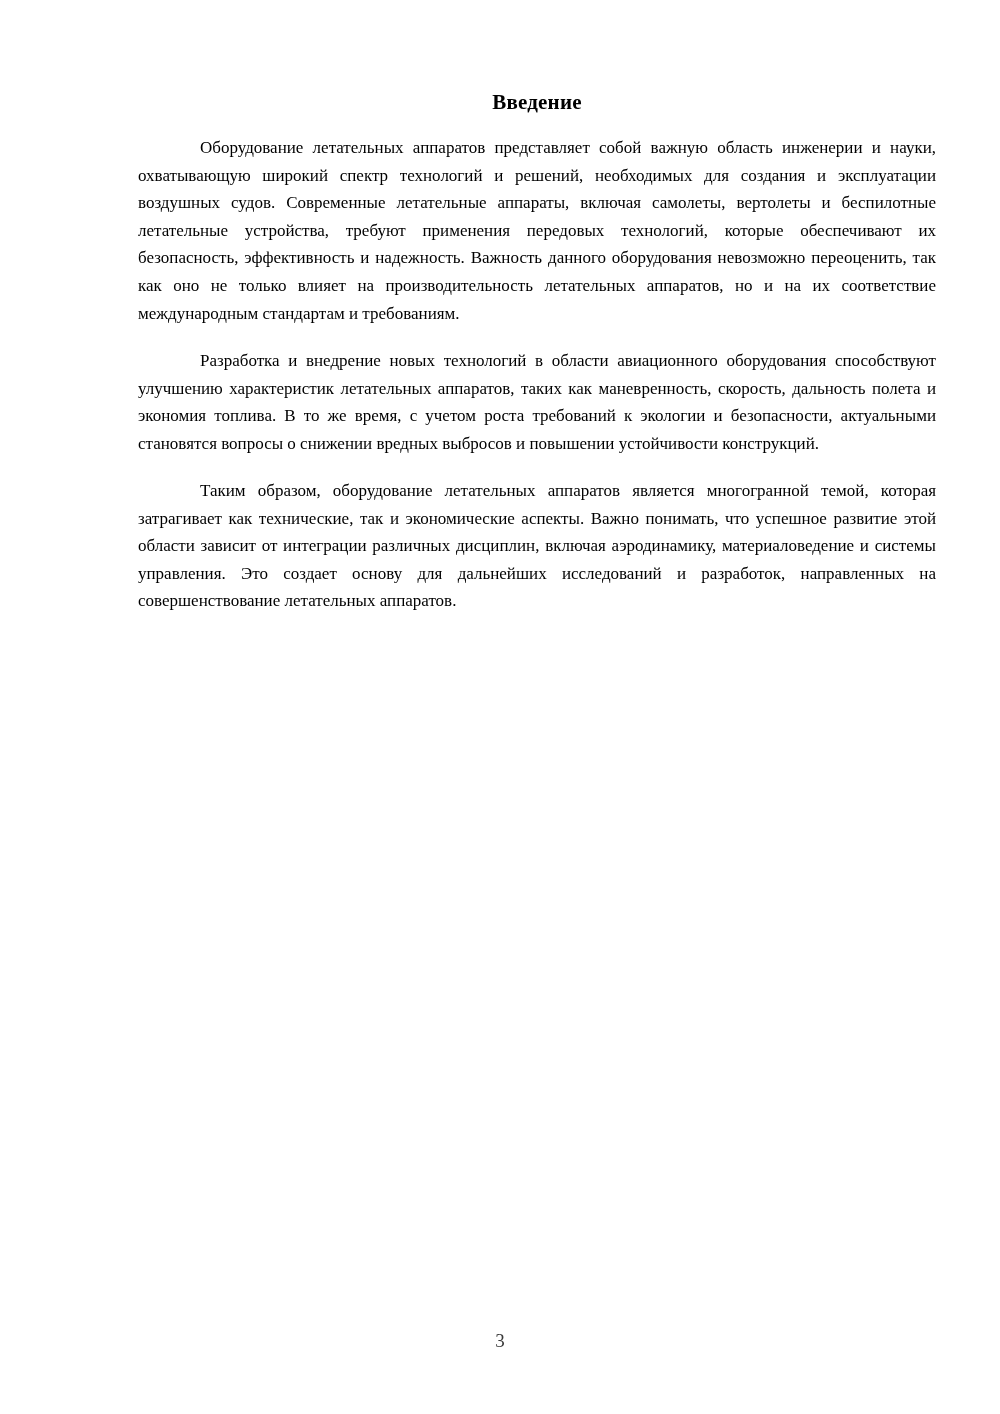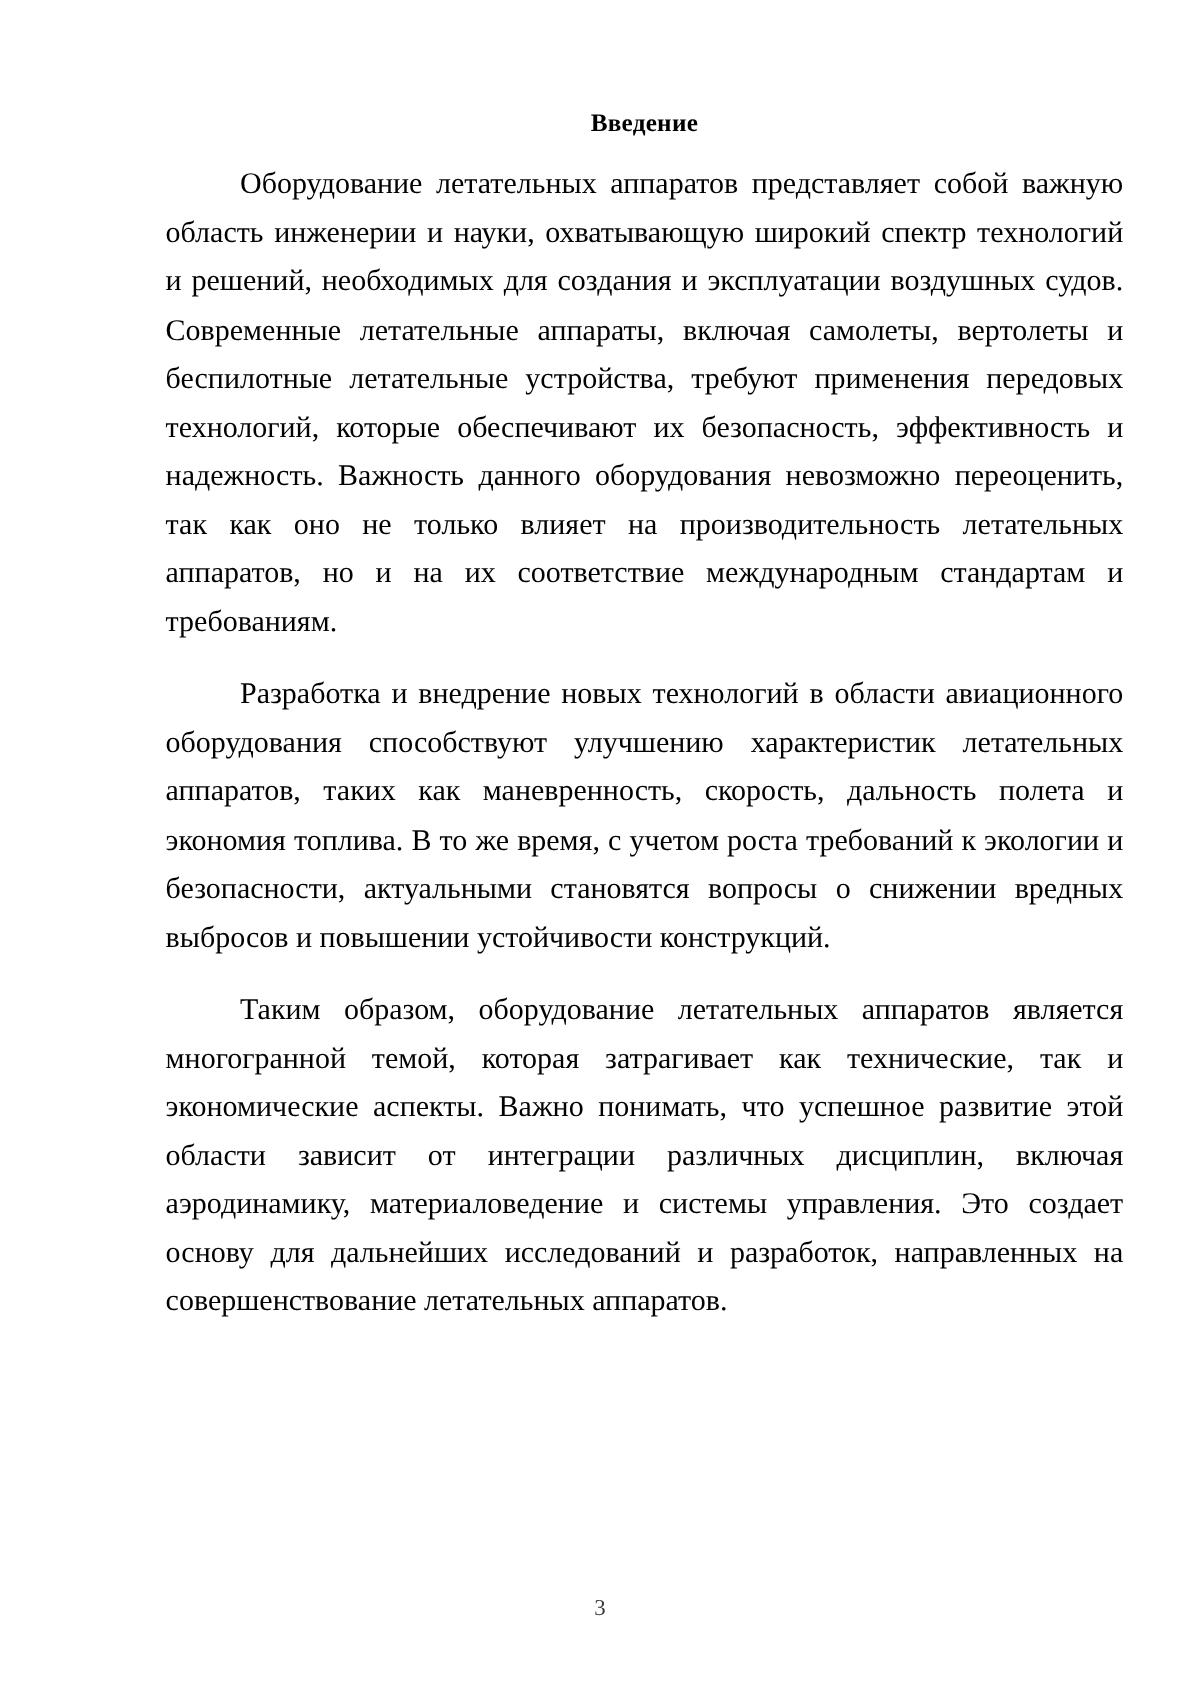--- a/index.html
+++ b/index.html
@@ -27,21 +27,21 @@
     text-align: center;
     font-weight: bold;
     font-size: 21px;
     line-height: 1.35;
     margin: 0 0 18px 0;
     letter-spacing: 0.2px;
   }
   .para {
     text-align: justify;
     text-justify: inter-word;
-    font-size: 25px;
+    font-size: 17px;
     line-height: 1.62;
     margin: 0 0 20px 0;
     text-indent: 62px;
     hyphens: none;
   }
   .para:last-child {
     margin-bottom: 0;
   }
   .page-number {
     position: absolute;

